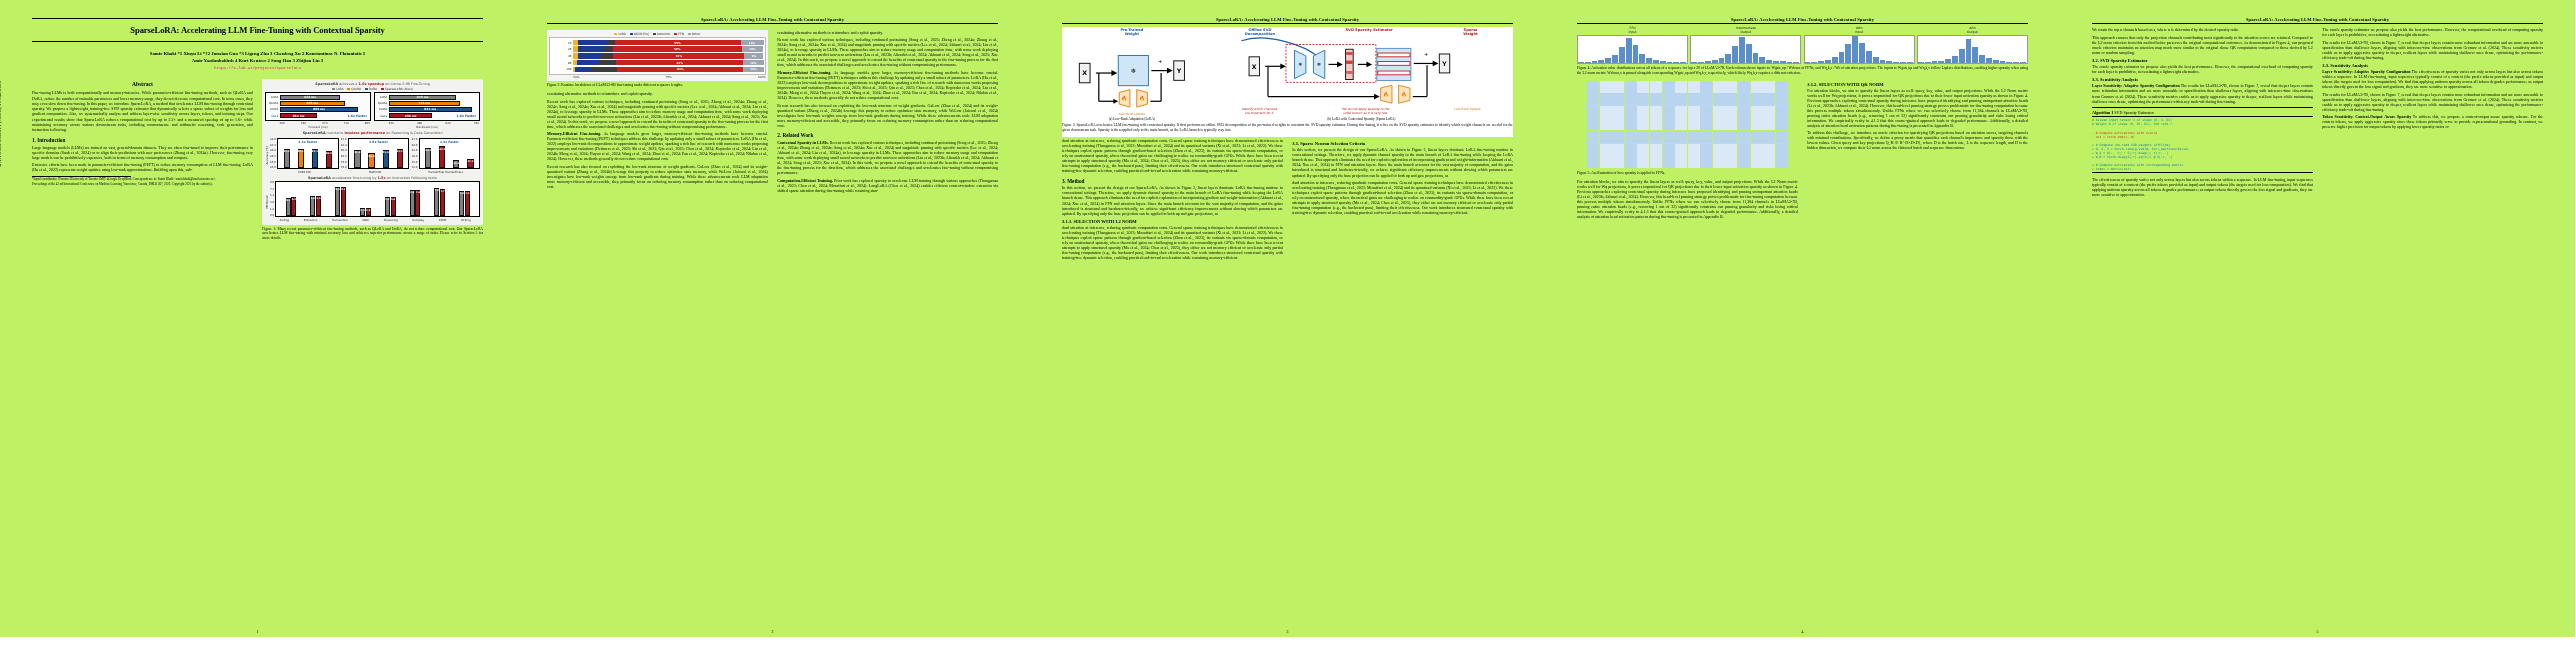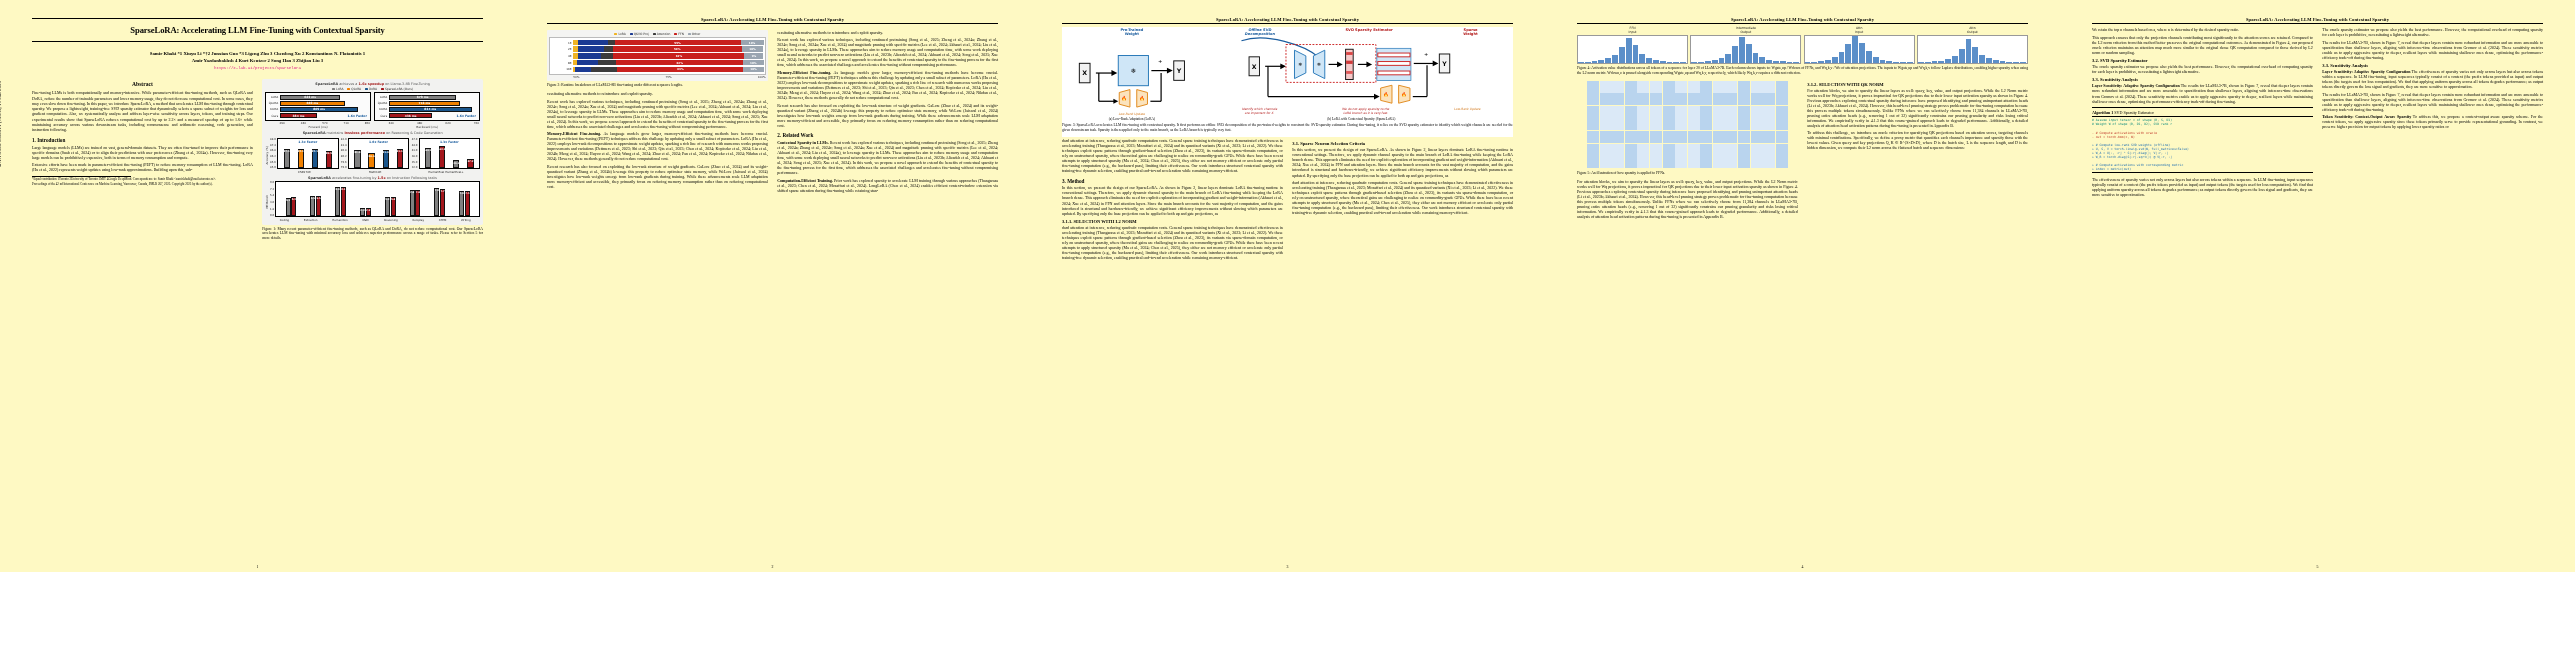--- a/index.html
+++ b/index.html
@@ -16,22 +16,22 @@
     background: #ffffff;
     display: flex;
     flex-direction: row;
     align-items: flex-start;
     justify-content: flex-start;
     padding: 0;
   }
   .page {
     position: relative;
     width: 515px;
-    height: 572px;
-    background: #fef9c3;
+    height: 637px;
+    background: #bef264;
     overflow: hidden;
     flex: 0 0 515px;
   }
   .page-inner {
     position: absolute;
     left: 32px; right: 32px;
     top: 16.7px; bottom: 14.5px;
   }
   
   .runhead {

